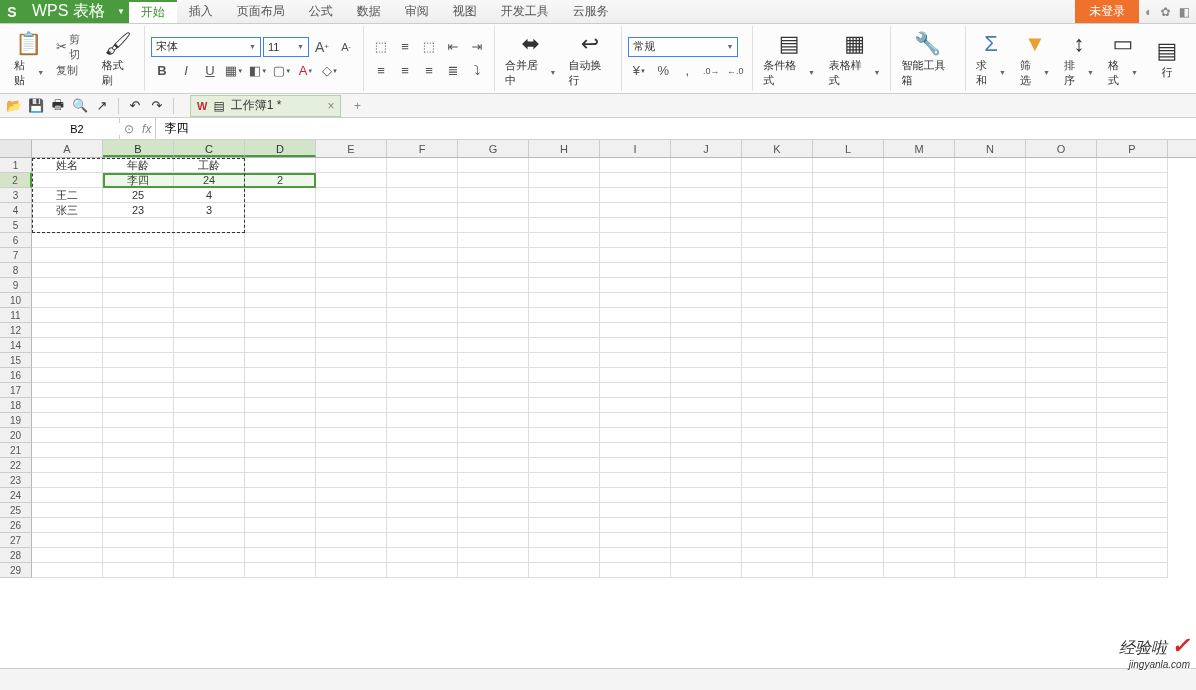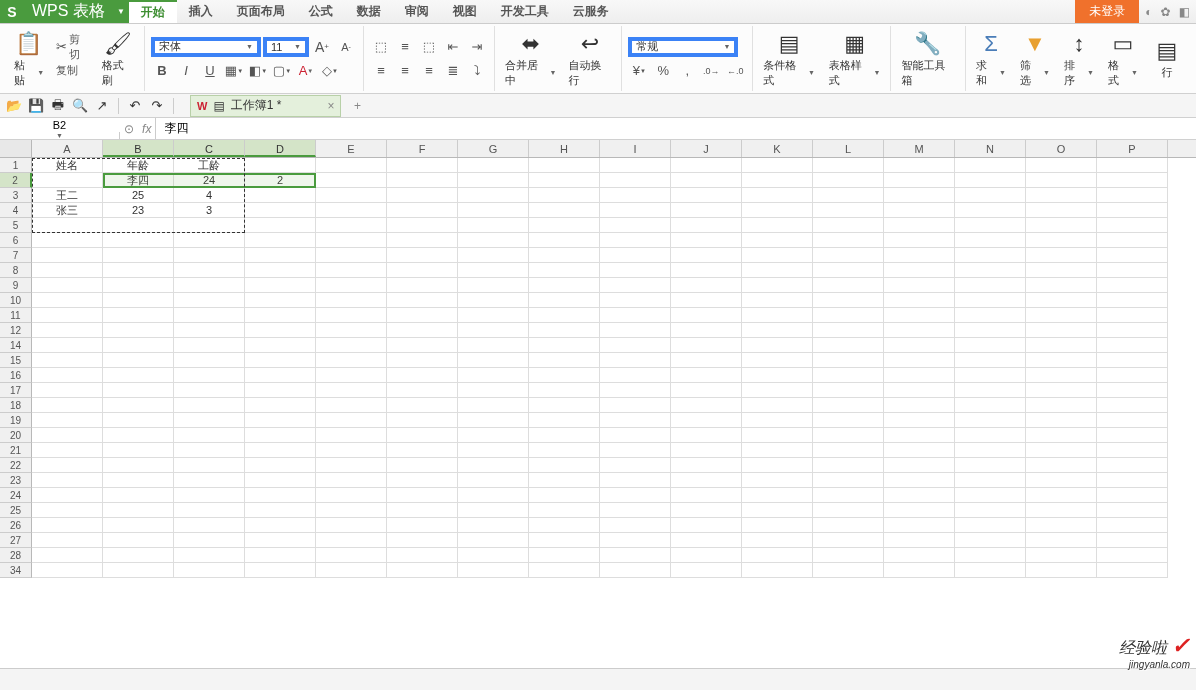--- a/index.html
+++ b/index.html
@@ -4,53 +4,53 @@
 <style>
 * { margin:0; padding:0; box-sizing:border-box; font-family:"Microsoft YaHei",Arial,sans-serif; user-select:none; }
 body { width:1196px; height:690px; background:#fff; overflow:hidden; font-size:12px; color:#333; position:relative; }
 
 
 .title-bar { height:24px; background:linear-gradient(#f8f8f8,#eee); display:flex; align-items:stretch; border-bottom:1px solid #ccc; }
 .app-logo { width:24px; background:#4a9b3e; color:#fff; display:flex; align-items:center; justify-content:center; font-weight:bold; font-size:14px; }
 .app-name { background:#4a9b3e; color:#fff; padding:0 8px; display:flex; align-items:center; font-size:16px; }
 .app-dd { background:#4a9b3e; color:#fff; padding:0 4px; display:flex; align-items:center; font-size:8px; }
 .tabs { display:flex; align-items:stretch; }
-.tab { padding:0 12px; display:flex; align-items:center; cursor:pointer; color:#555;font-weight:bold; }
-.tab.active { background:#fff; color:#3c8d30; border-top:2px solid #4a9b3e; font-weight:bold; }
+.tab { padding:0 12px; display:flex; align-items:center; cursor:pointer; color:#555; }
+.tab.active { background:#fff; color:#3c8d30; border-top:2px solid #4a9b3e; font-weight:normal; }
 .title-spacer { flex:1; }
 .login-btn { background:#f0712c; color:#fff; padding:0 14px; display:flex; align-items:center; cursor:pointer; }
 .title-icons { display:flex; align-items:center; padding:0 6px; gap:8px; color:#888; }
 .title-icons span { cursor:pointer; font-size:12px; }
 
 
 .ribbon { height:70px; background:#fcfcfc; border-bottom:1px solid #d0d0d0; display:flex; align-items:stretch; padding:2px 4px; }
 .rib-group { display:flex; flex-direction:column; justify-content:center; padding:0 6px; border-right:1px solid #e0e0e0; }
 .rib-group.no-border { border-right:none; }
 .big-btn { display:flex; flex-direction:column; align-items:center; justify-content:center; padding:2px 4px; cursor:pointer; min-width:38px; }
 .big-btn .ico { font-size:22px; height:28px; display:flex; align-items:center; }
 .big-btn .lbl { font-size:11px; color:#333; display:flex; align-items:center; gap:2px; }
 .big-btn .dd { font-size:7px; color:#666; }
 .rib-row { display:flex; align-items:center; gap:2px; height:22px; }
 .mini { width:22px; height:20px; display:flex; align-items:center; justify-content:center; cursor:pointer; color:#555; font-size:13px; border-radius:2px; }
-.combo { height:20px; border:4px solid #3b82f6; background:#fff; display:flex; align-items:center; padding:0 4px; font-size:11px; cursor:pointer; }
+.combo { height:20px; border:1px solid #3b82f6; background:#fff; display:flex; align-items:center; padding:0 4px; font-size:11px; cursor:pointer; }
 .combo .dd { margin-left:4px; font-size:7px; color:#666; }
 .rib-col { display:flex; flex-direction:column; gap:2px; justify-content:center; }
 
 
 .qa-bar { height:24px; background:#f5f5f5; border-bottom:1px solid #d0d0d0; display:flex; align-items:center; padding:0 4px; gap:2px; }
 .qa { width:20px; height:20px; display:flex; align-items:center; justify-content:center; cursor:pointer; font-size:13px; }
 .qa-sep { width:1px; height:16px; background:#ccc; margin:0 4px; }
 .doc-tab { height:22px; background:#e4f0dc; border:1px solid #b8d0a8; display:flex; align-items:center; padding:0 6px; gap:6px; margin-left:10px; cursor:pointer; }
 .doc-tab .w-ico { color:#c23; font-weight:bold; font-size:11px; }
 .doc-tab .x-close { color:#888; cursor:pointer; margin-left:40px; }
 .new-tab { width:20px; display:flex; align-items:center; justify-content:center; color:#888; cursor:pointer; margin-left:4px; }
 
 
 .formula-bar { height:22px; border-bottom:1px solid #d0d0d0; display:flex; align-items:stretch; }
-.name-box { width:120px; border-right:1px solid #ccc; display:flex; align-items:center;flex-direction:column; }
+.name-box { width:120px; border-right:1px solid #ccc; display:flex; align-items:center; }
 .name-input { flex:1; border:none; padding:0 6px; font-size:11px; text-align:center; outline:none; }
 .name-dd { width:14px; text-align:center; font-size:7px; color:#666; cursor:pointer; }
 .fb-btns { display:flex; align-items:center; padding:0 4px; gap:8px; border-right:1px solid #ccc; }
 .fb-btn { cursor:pointer; color:#888; font-size:12px; }
 .fb-input { flex:1; border:none; padding:0 8px; font-size:12px; outline:none; }
 
 
 .grid-area { position:relative; height:calc(690px - 24px - 70px - 24px - 22px - 22px); overflow:hidden; }
 .col-headers { display:flex; height:18px; border-bottom:1px solid #b8b8b8; background:#f0f0f0; }
 .corner { width:32px; border-right:1px solid #b8b8b8; background:#e8e8e8; cursor:pointer; }
@@ -840,21 +840,21 @@
         <div class="cell"></div>
         <div class="cell"></div>
         <div class="cell"></div>
         <div class="cell"></div>
         <div class="cell"></div>
         <div class="cell"></div>
         <div class="cell"></div>
         <div class="cell"></div>
       </div>
       <div class="row">
-        <div class="rh">34</div>
+        <div class="rh">29</div>
         <div class="cell"></div>
         <div class="cell"></div>
         <div class="cell"></div>
         <div class="cell"></div>
         <div class="cell"></div>
         <div class="cell"></div>
         <div class="cell"></div>
         <div class="cell"></div>
         <div class="cell"></div>
         <div class="cell"></div>

